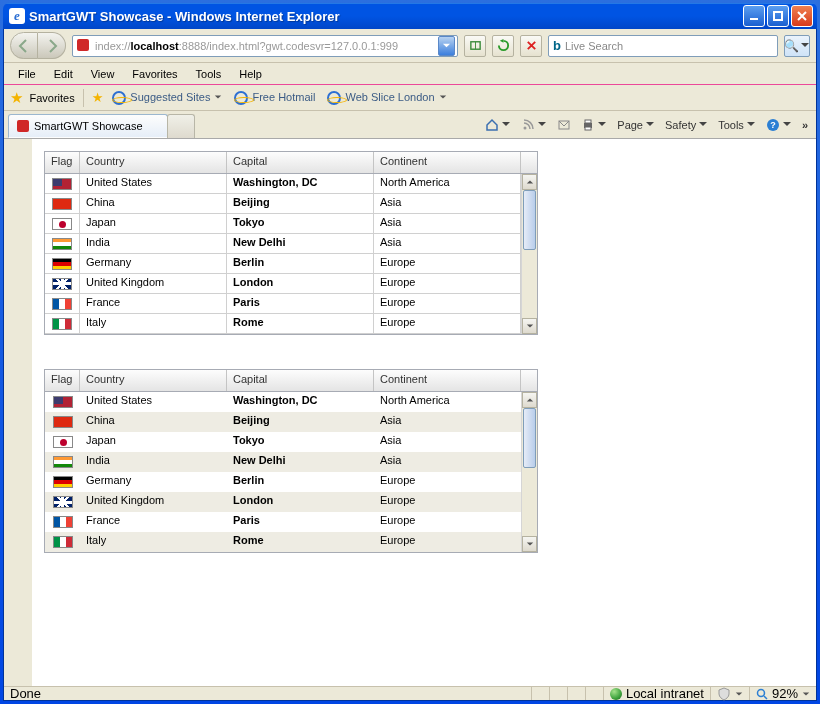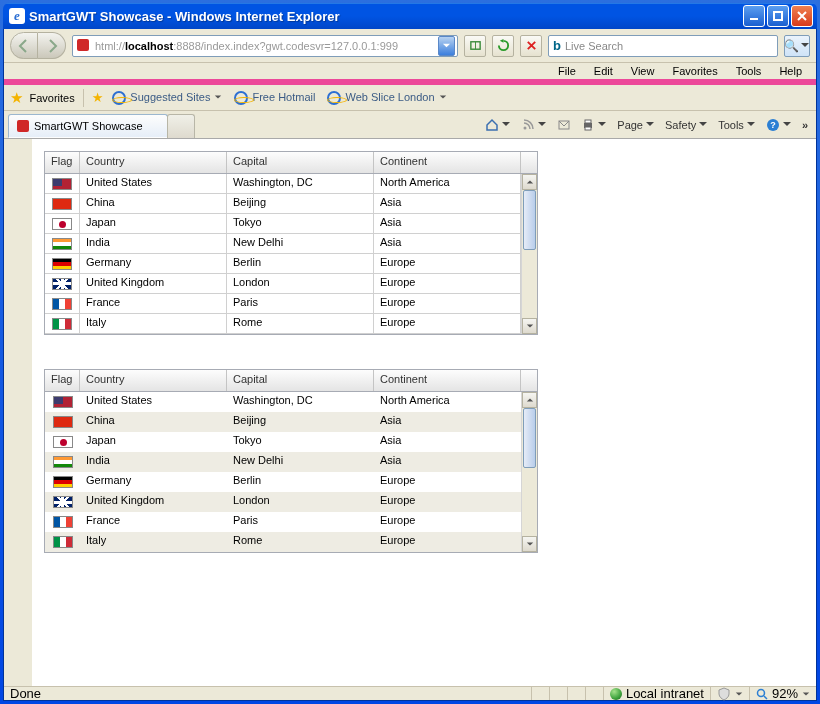--- a/index.html
+++ b/index.html
@@ -141,23 +141,22 @@
     border-radius: 2px;
     display:flex;align-items:center;justify-content:center;gap:1px;
   }
   .mag { color:#1b5fb1; font-size:12px; }
 
   
   .menurow {
     height: 22px;
     display: flex; align-items: center; gap: 2px;
     padding: 0 6px;
-    border-bottom: 6px solid #ec4899;
+    border-bottom: 1px solid #ec4899;
     background: #ece9d8;
-    justify-content: flex-end;
   }
   .menuitem { padding: 2px 8px; color: #000; }
 
   
   .favrow {
     height: 26px;
     display:flex; align-items:center; gap: 6px;
     padding: 0 6px;
     border-bottom: 1px solid #c7c1ad;
     background: #ece9d8;
@@ -250,21 +249,21 @@
   }
   .grid1 .gr { border-bottom: 1px solid #d0d0d0; }
   .grid1 .gc { border-right: 1px solid #d0d0d0; }
   .grid2 .gr.alt { background: #eeece3; }
   .gc {
     padding: 2px 6px;
     color: #000;
   }
   .gc.flag { width:35px; display:flex; align-items:center; justify-content:center; }
   .gc.country { width:147px; }
-  .gc.capital { width:147px; }
+  .gc.capital { width:147px;font-weight:bold; }
   .gc.continent { width:147px; }
   .flagbox { width: 20px; height: 12px; border: 1px solid #888; position:relative; overflow:hidden;}
   .scrollbar {
     position:absolute; right:0; top:0; width:16px; height:100%;
     background: #ece9d8;
     border-left: 1px solid #d5d5d5;
   }
   .sb-btn {
     height: 16px; background: linear-gradient(#f5f5f1,#dedace);
     border:1px solid #b5b2a0;
@@ -351,21 +350,21 @@
             <svg viewBox="0 0 16 16">
               <path d="M6 2 L12 8 L6 14" fill="none" stroke="#8aa88a" stroke-width="2"></path>
             </svg>
           </div>
       </div>
       <div class="addr">
         <span class="addr-icon">
             <div class="cube"></div>
           </span>
         <span class="addr-text">
-          <span>html://</span><span class="bold">localhost</span><span>:8888/index.index?gwt.codesvr=127.0.0.1:999</span>
+          <span>index://</span><span class="bold">localhost</span><span>:8888/index.html?gwt.codesvr=127.0.0.1:999</span>
         </span>
         <div class="addr-dd">
             <svg viewBox="0 0 10 10">
               <path d="M1 3 L5 7 L9 3 Z"></path>
             </svg>
           </div>
       </div>
       <div class="iconbtn">
           <svg viewBox="0 0 14 14">
             <rect x="2" y="3" width="10" height="8" fill="none" stroke="#3a8b3a" stroke-width="1.5"></rect>

